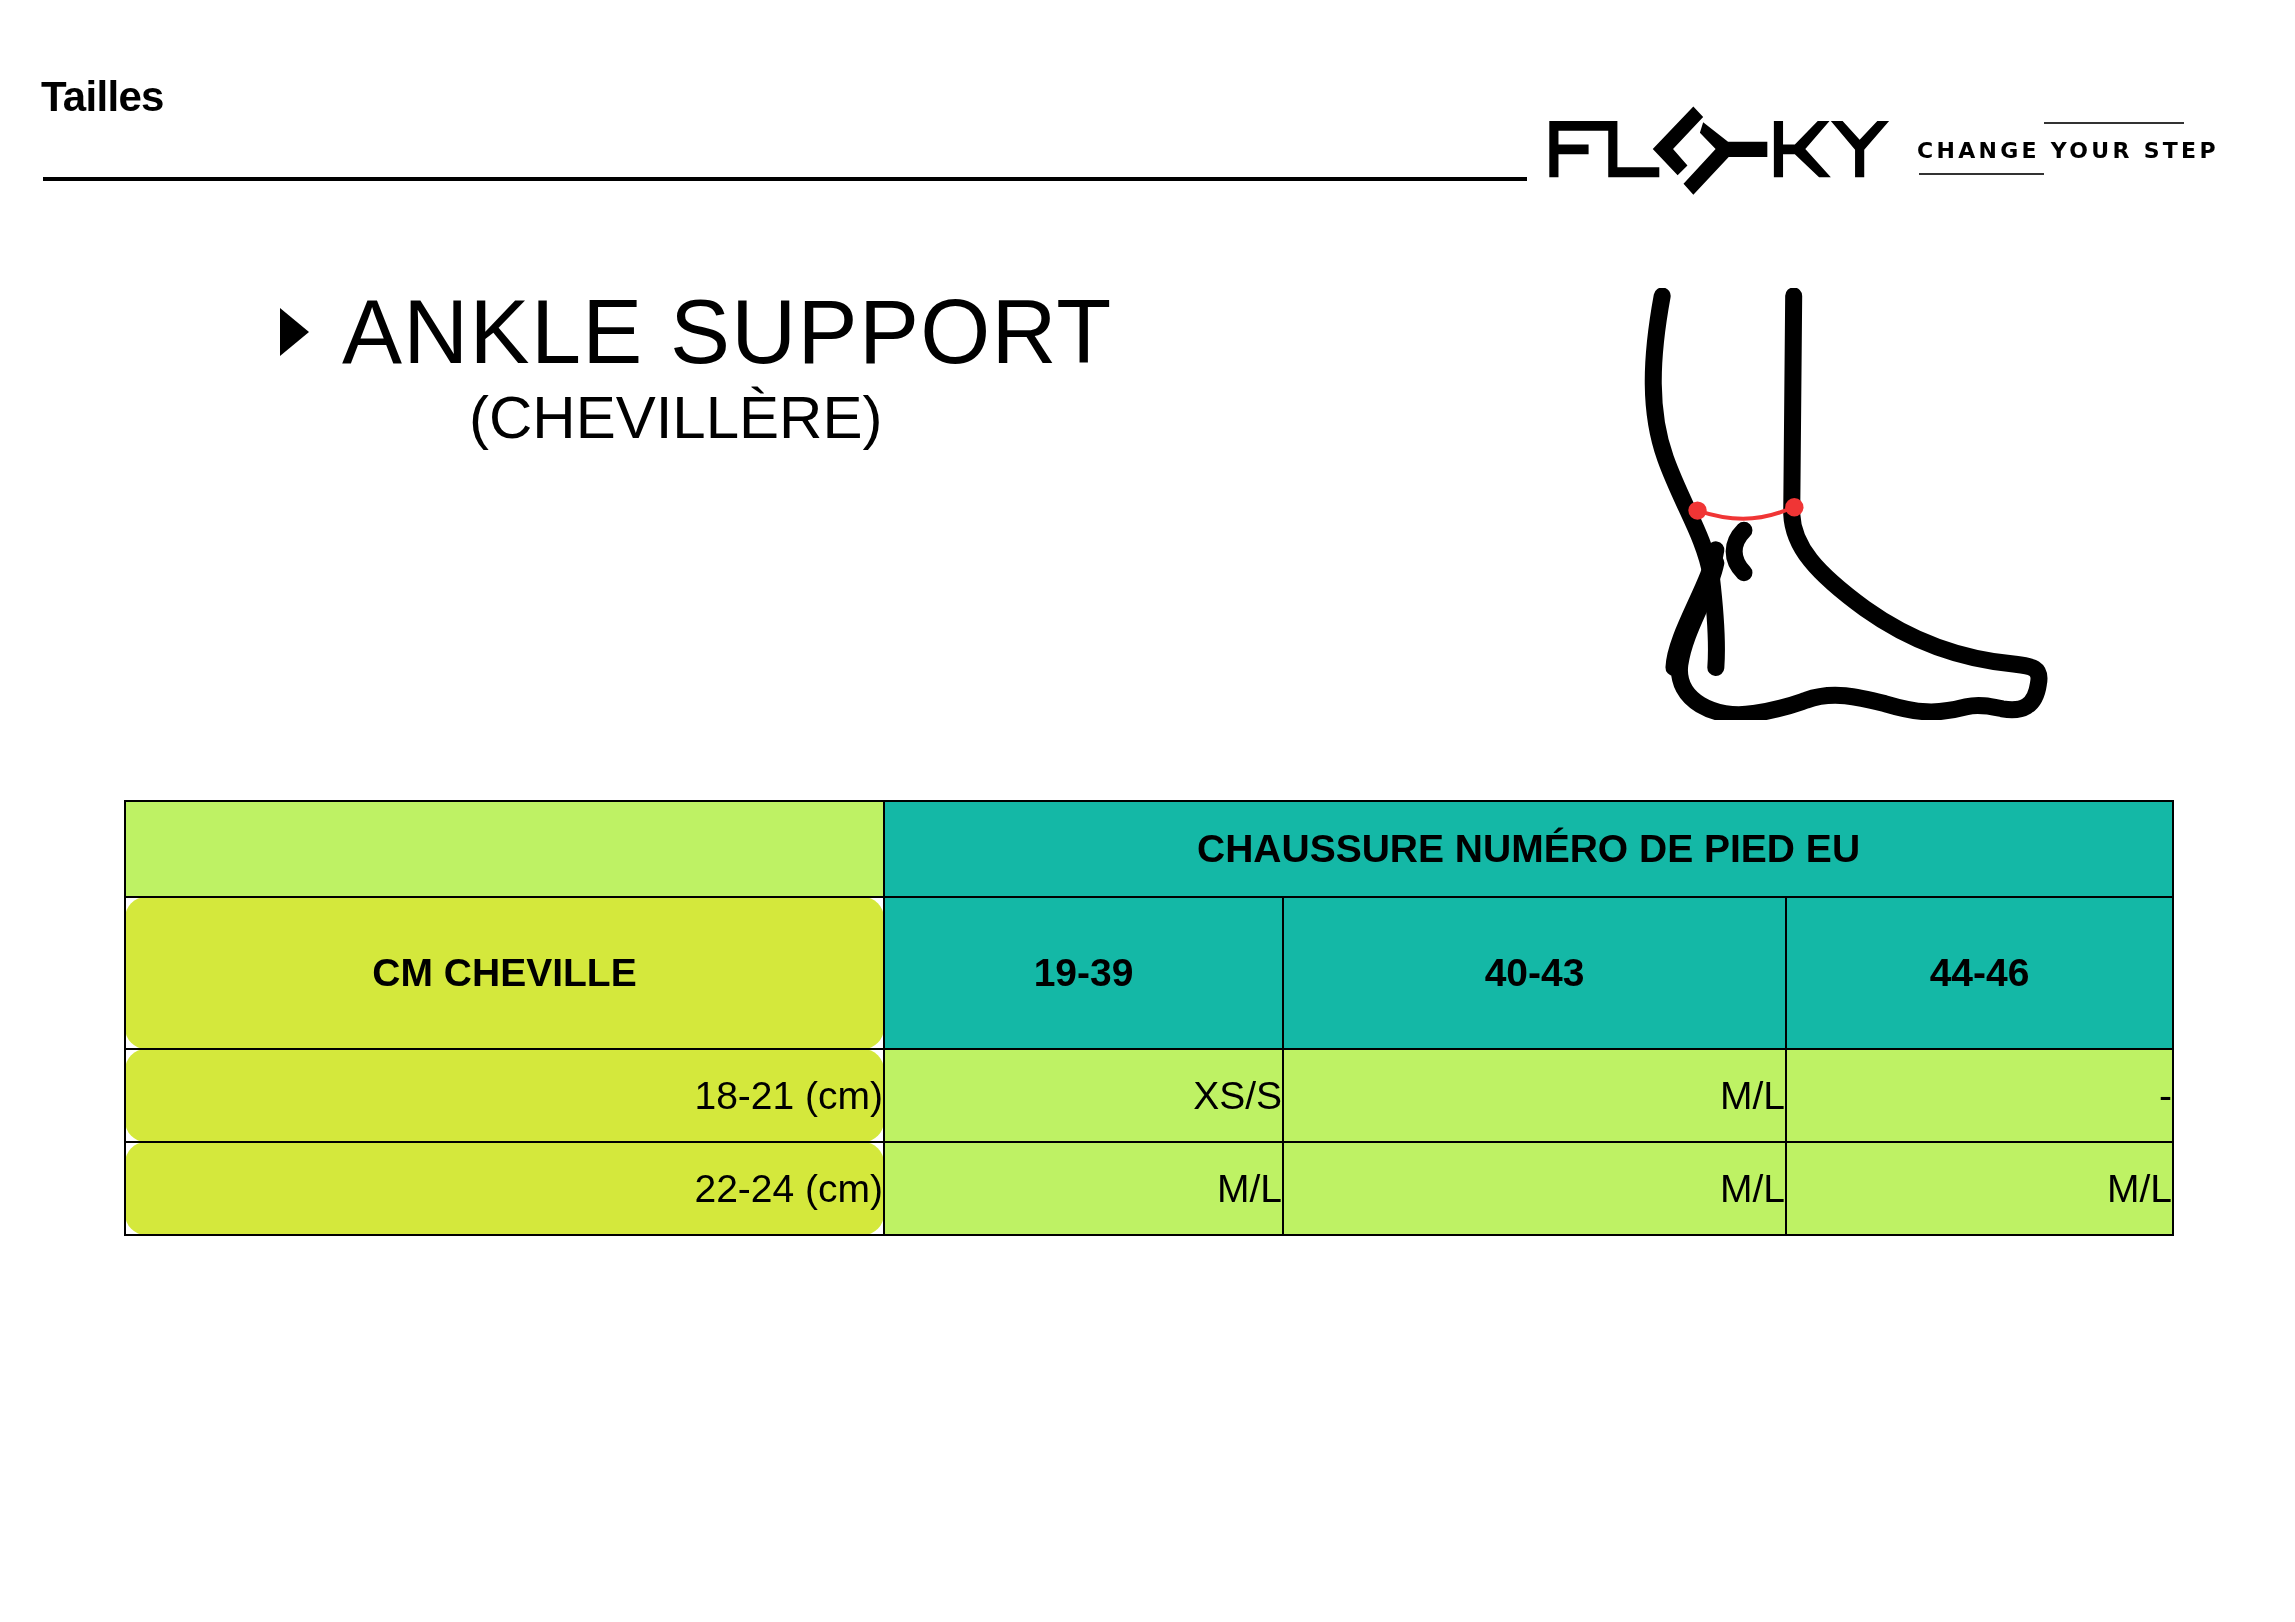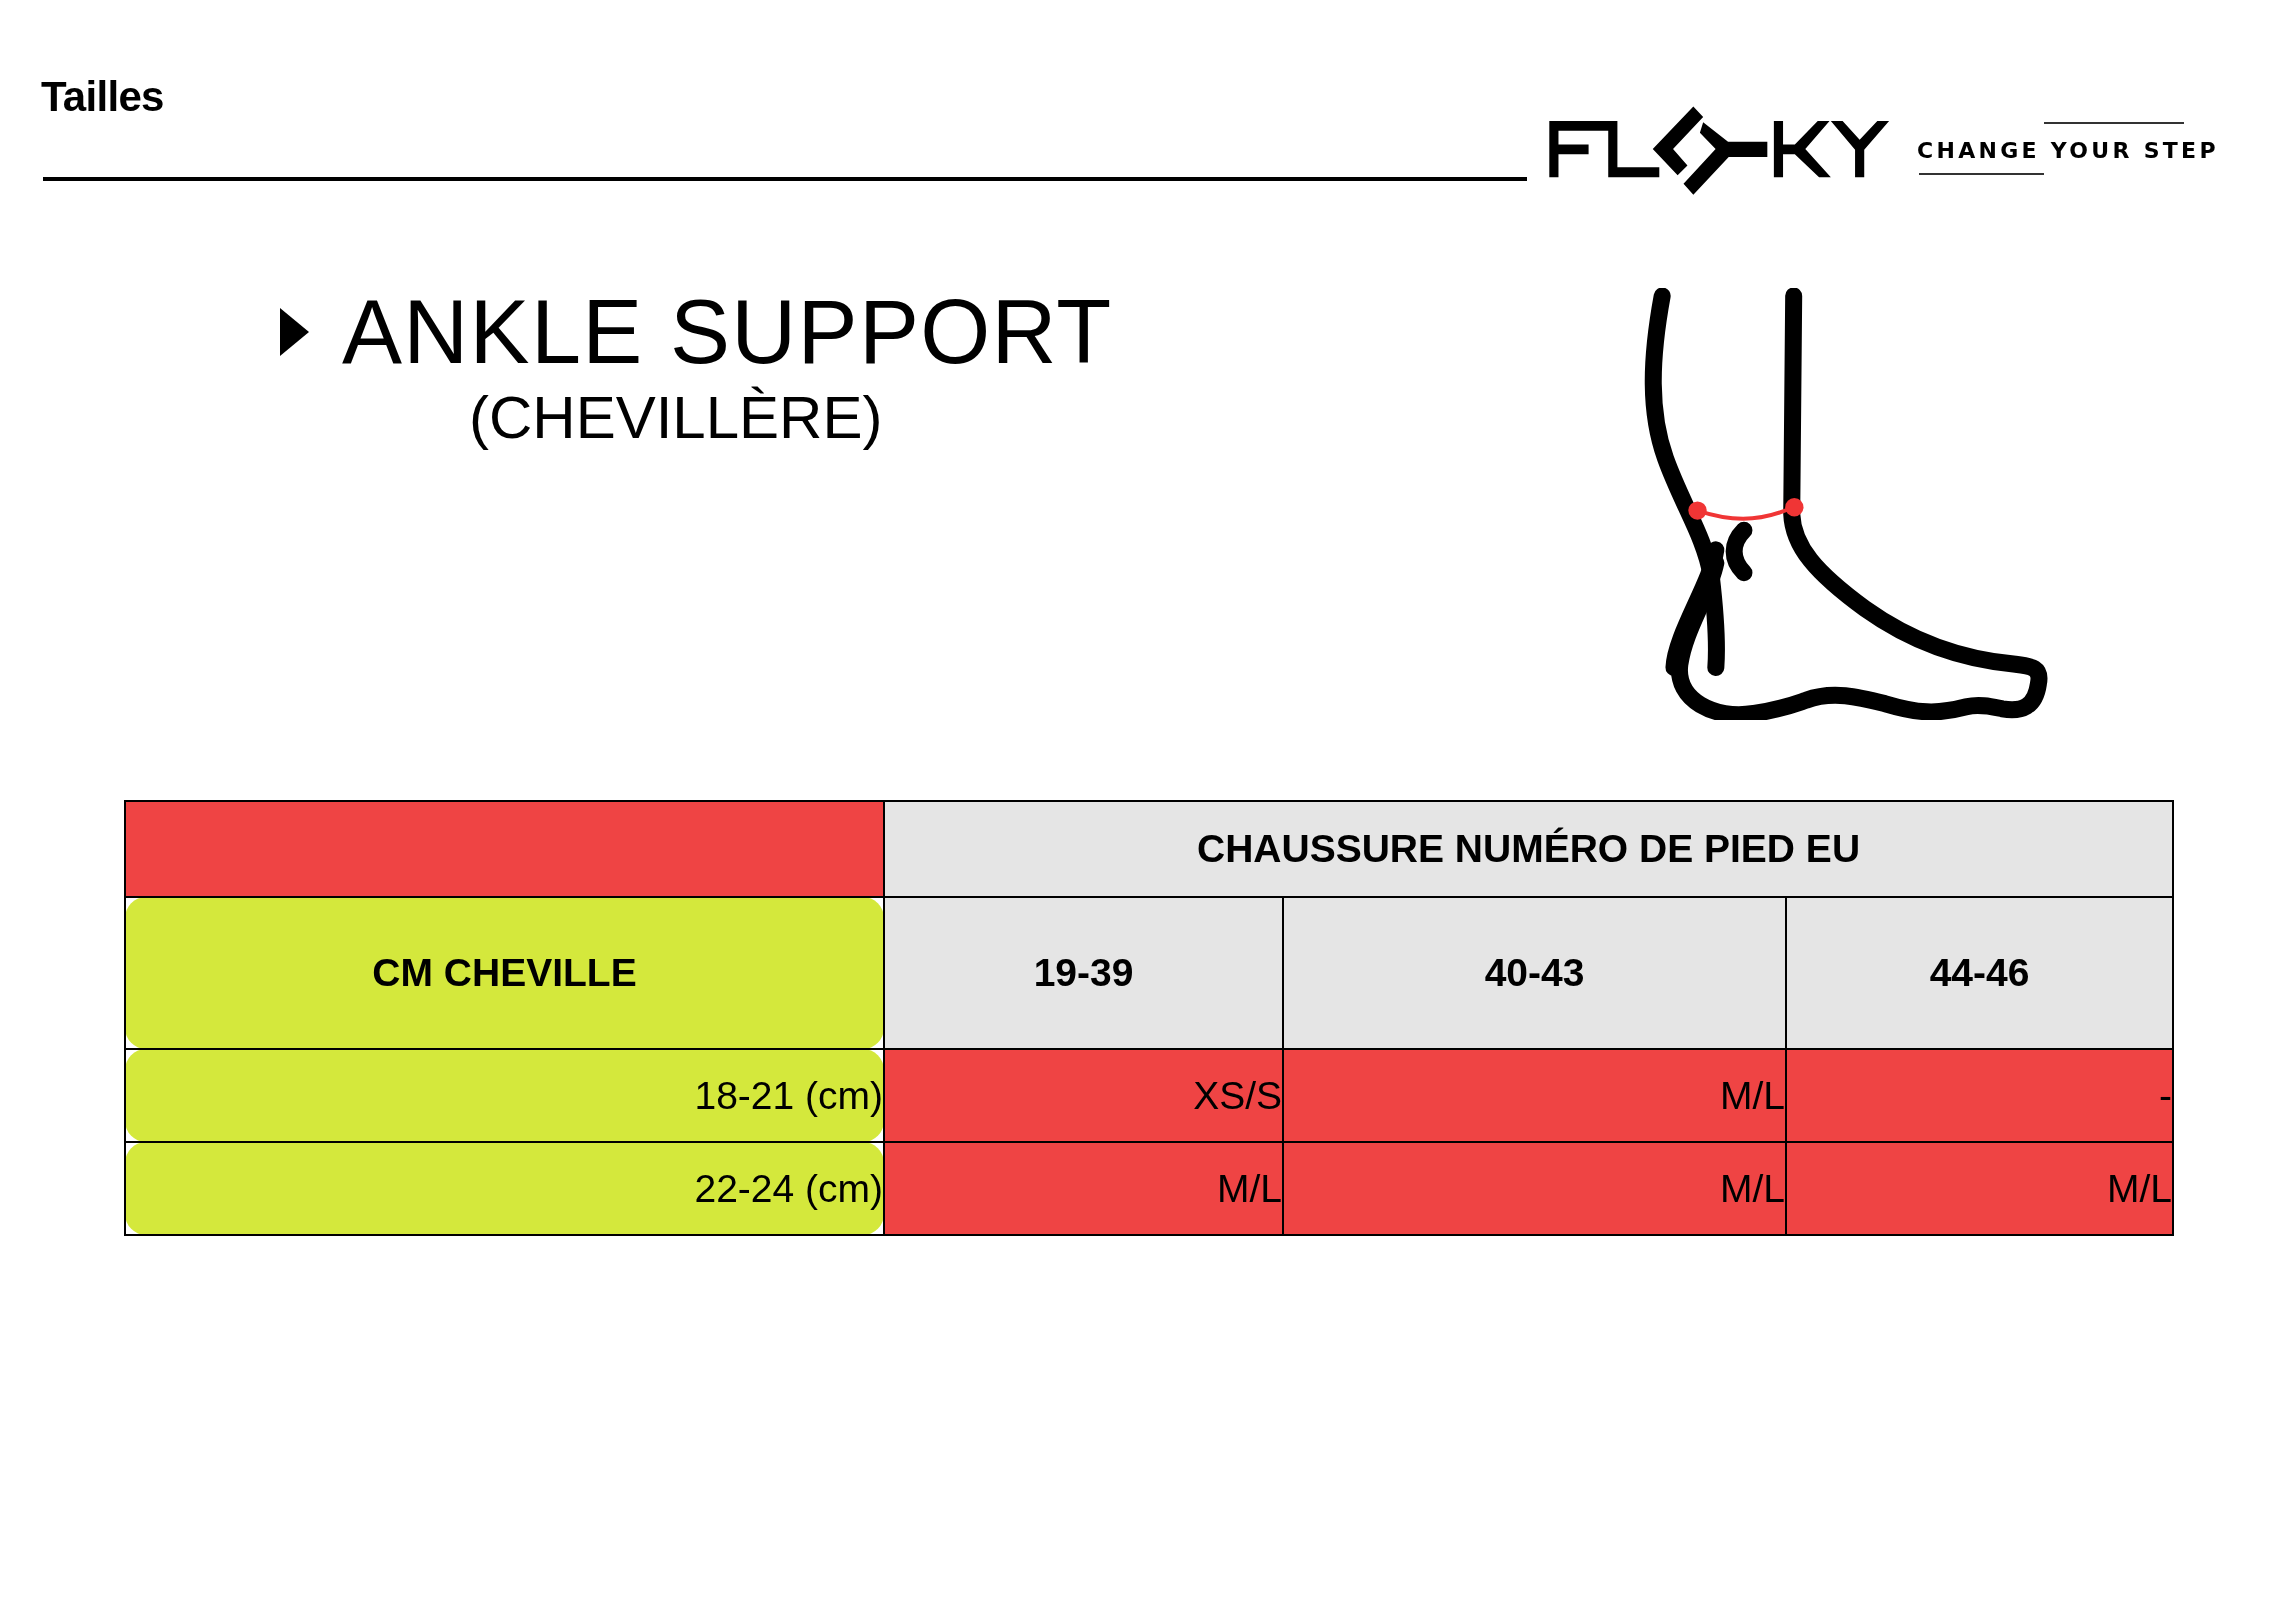--- a/index.html
+++ b/index.html
@@ -21,22 +21,22 @@
   #size-table { left:124px; top:800px; width:2048px; border-collapse:collapse; table-layout:fixed; }
   #size-table td { border:2.6px solid #000; padding:0; font-size:39px; vertical-align:middle; }
   #size-table col.c0 { width:759px; }
   #size-table col.c1 { width:399px; }
   #size-table col.c2 { width:503px; }
   #size-table col.c3 { width:387px; }
   .hdr-row td { height:94px; }
   .sub-row td { height:150px; }
   .data-row td { height:91px; }
   .lime { background:#D4E83C;border-radius:21px; }
-  .green { background:#e5e5e5; }
-  .white { background:#ef4444; }
+  .green { background:#14b8a6; }
+  .white { background:#bef264; }
   .hdr { text-align:center; font-weight:bold; font-size:39px; }
   .cell { text-align:right; padding-left:14.4px !important; font-size:41px; }
 </style>
 </head>
 <body>
 
 <div id="page-title" class="abs">Tailles</div>
 <div id="title-rule" class="abs"></div>
 
 <svg id="logo" class="abs" viewBox="0 0 530 140">

